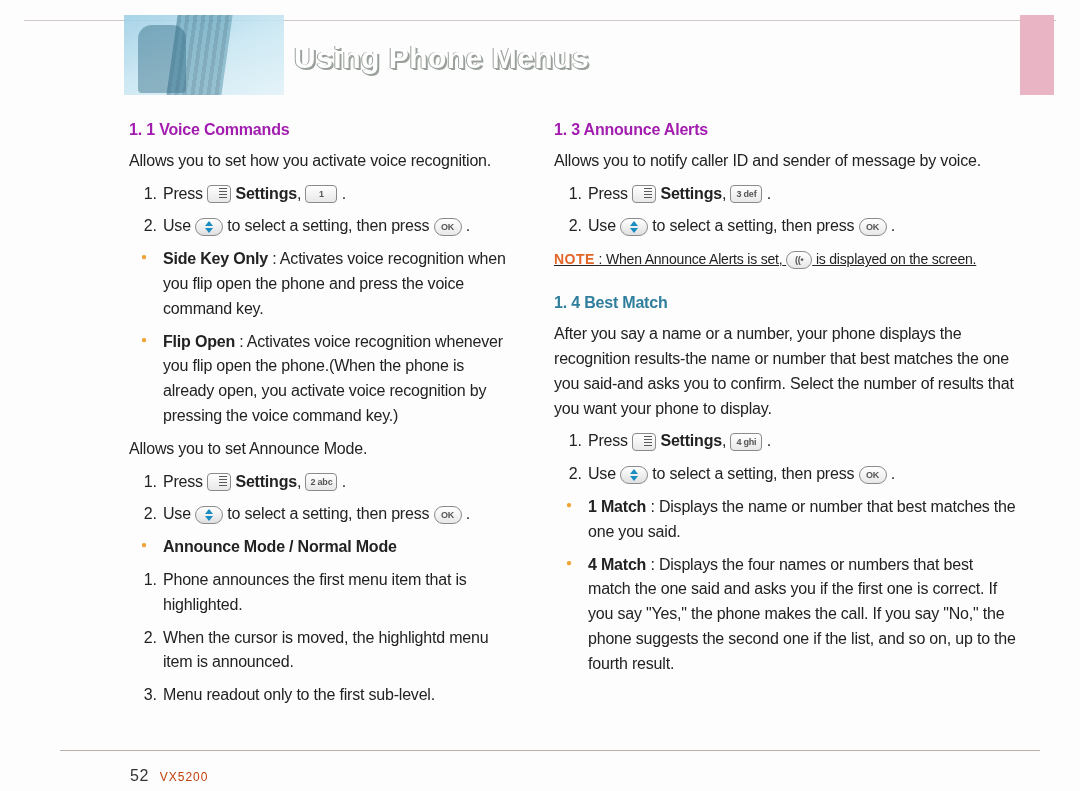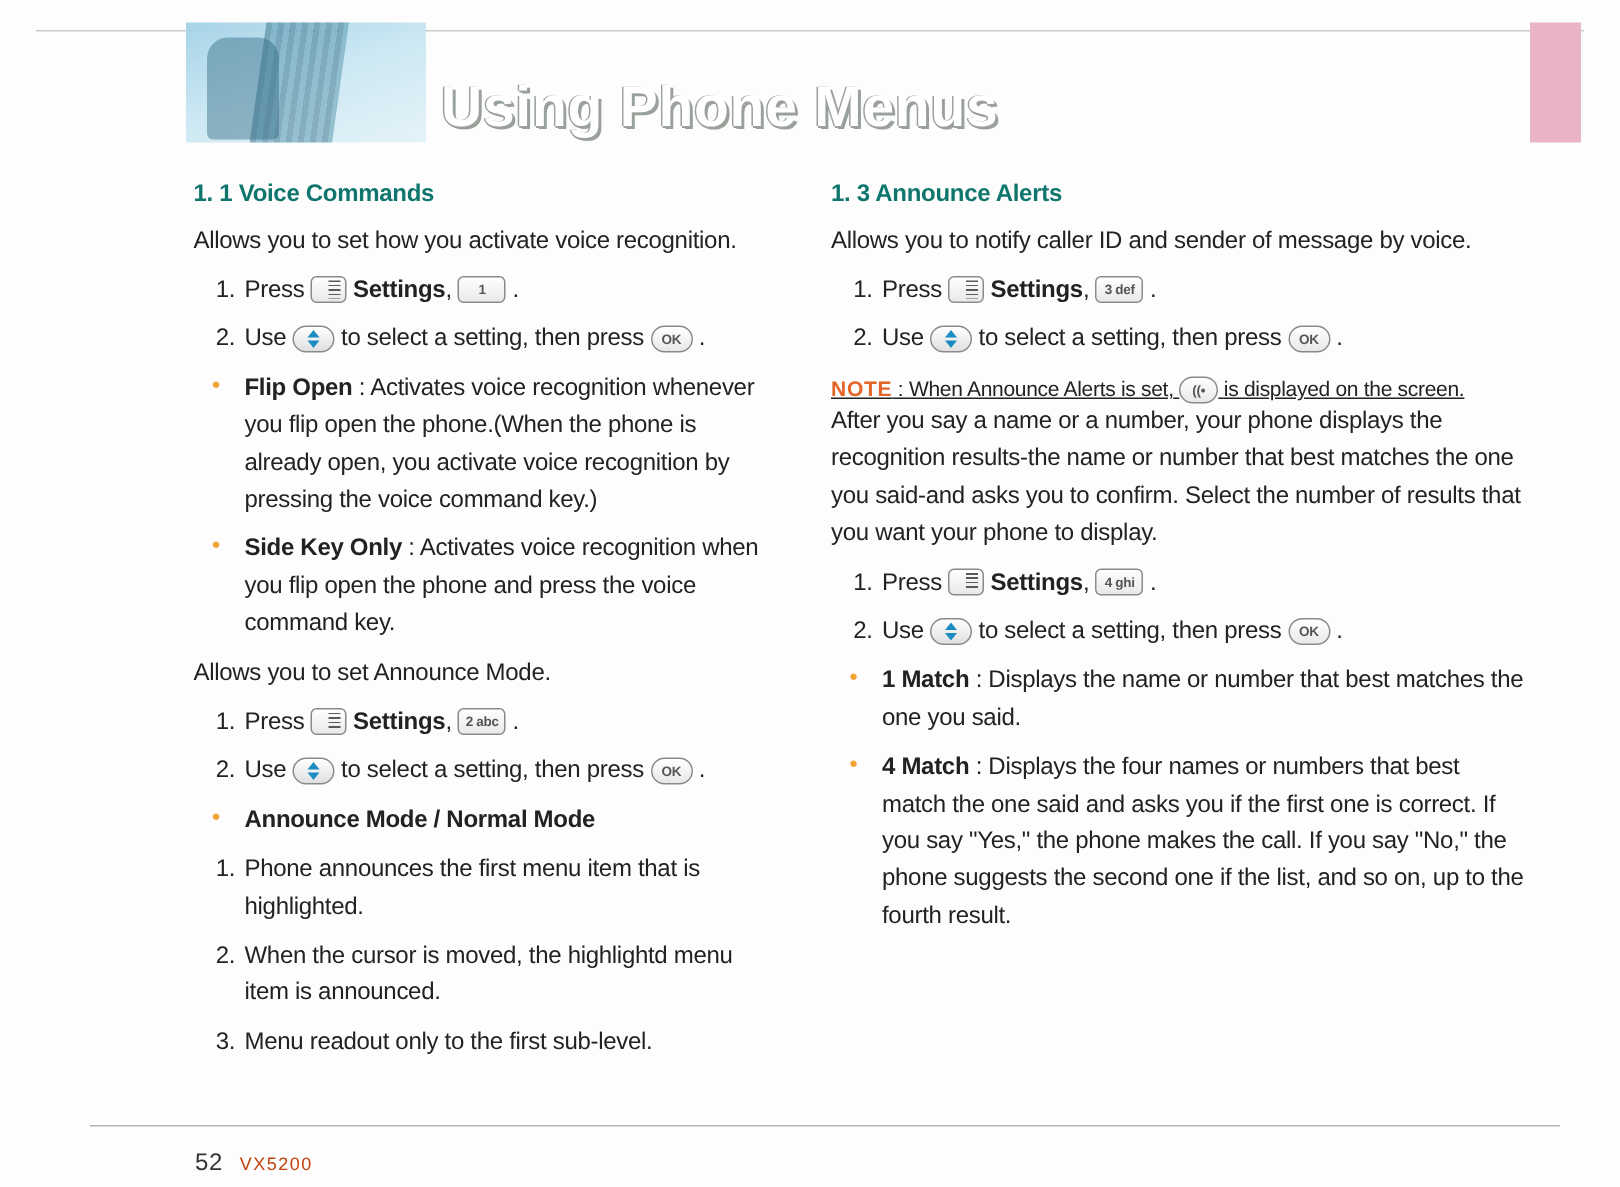--- a/index.html
+++ b/index.html
@@ -34,22 +34,22 @@
     opacity:.55;
   }
   .header-img .person {
     position:absolute; left:14px; top:10px; width:48px; height:68px;
     background:#1a5a78; border-radius:14px 14px 4px 4px;
     opacity:.45;
   }
   .title {
     position: absolute;
     left: 270px;
-    top: 30px;
-    font-size: 38px;
+    top: 20px;
+    font-size: 30px;
     font-weight: bold;
     
     color: #ffffff;
     text-shadow: 2px 2px 0 #9aa19b, -1px 0 0 #9aa19b, 0 1px 0 #9aa19b;
     letter-spacing: .5px;
   }
   .pink-tab {
     position: absolute;
     right: 2px;
     top: -6px;
@@ -64,21 +64,21 @@
   .col {
     width: 50%;
     padding: 0 24px 0 105px;
     font-size: 16px;
     line-height: 1.55;
     font-family: Arial, Helvetica, sans-serif;
     letter-spacing: -.2px;
   }
   .col.right { padding: 0 40px 0 14px; }
   h3 {
-    color: #0f766e;
+    color: #a21caf;
     font-weight: bold;
     font-size: 16px;
     margin-top: 10px;
     margin-bottom: 6px;
     letter-spacing:-.2px;
   }
   h3.t { margin-top: 0; }
   .h-blue {
     color: #2f7e9c;
     font-weight: bold;
@@ -170,22 +170,22 @@
         <span class="key">1</span> .
       </li>
       <li>
         <span>Use</span>
         <span class="key nav"></span>
         <span>to select a setting, then press</span>
         <span class="key ok">OK</span> .
       </li>
     </ol>
     <ul class="bul">
+      <li><span class="b">Side Key Only</span><span> : Activates voice recognition when you flip open the phone and press the voice command key.</span></li>
       <li><span class="b">Flip Open</span><span> : Activates voice recognition whenever you flip open the phone.(When the phone is already open, you activate voice recognition by pressing the voice command key.)</span></li>
-      <li><span class="b">Side Key Only</span><span> : Activates voice recognition when you flip open the phone and press the voice command key.</span></li>
     </ul>
 
     <div>Allows you to set Announce Mode.</div>
     <ol class="steps">
       <li>
         <span>Press</span>
         <span class="key menu"></span>
         <span class="b">Settings</span>,
         <span class="key">2 abc</span> .
       </li>
@@ -224,20 +224,21 @@
         <span>to select a setting, then press</span>
         <span class="key ok">OK</span> .
       </li>
     </ol>
     <div class="note">
       <span class="nlabel">NOTE</span><span> :  When Announce Alerts is set,</span>
       <span class="key ann">((•</span>
       <span>is displayed on the screen.</span>
     </div>
 
+    <div class="h-blue">1. 4 Best Match</div>
     <div>After you say a name or a number, your phone displays the recognition results-the name or number that best matches the one you said-and asks you to confirm. Select the number of results that you want your phone to display.</div>
     <ol class="steps">
       <li>
         <span>Press</span>
         <span class="key menu"></span>
         <span class="b">Settings</span>,
         <span class="key">4 ghi</span> .
       </li>
       <li>
         <span>Use</span>

